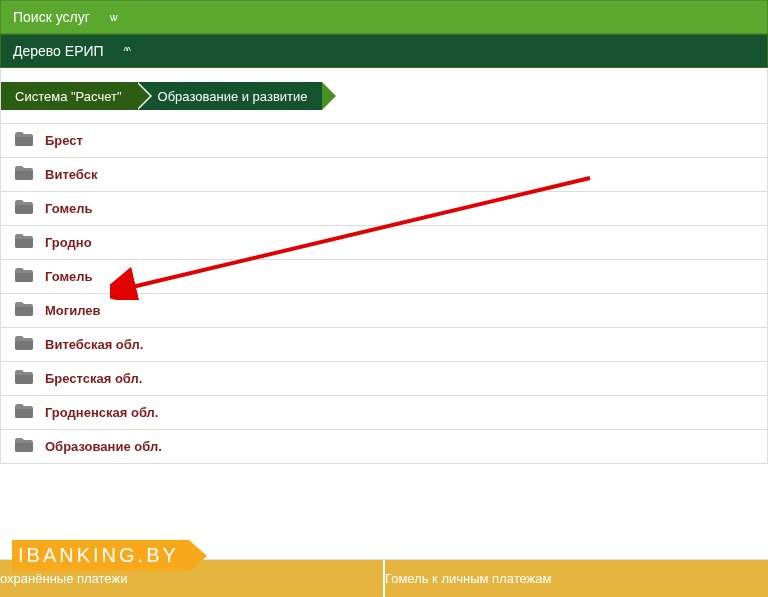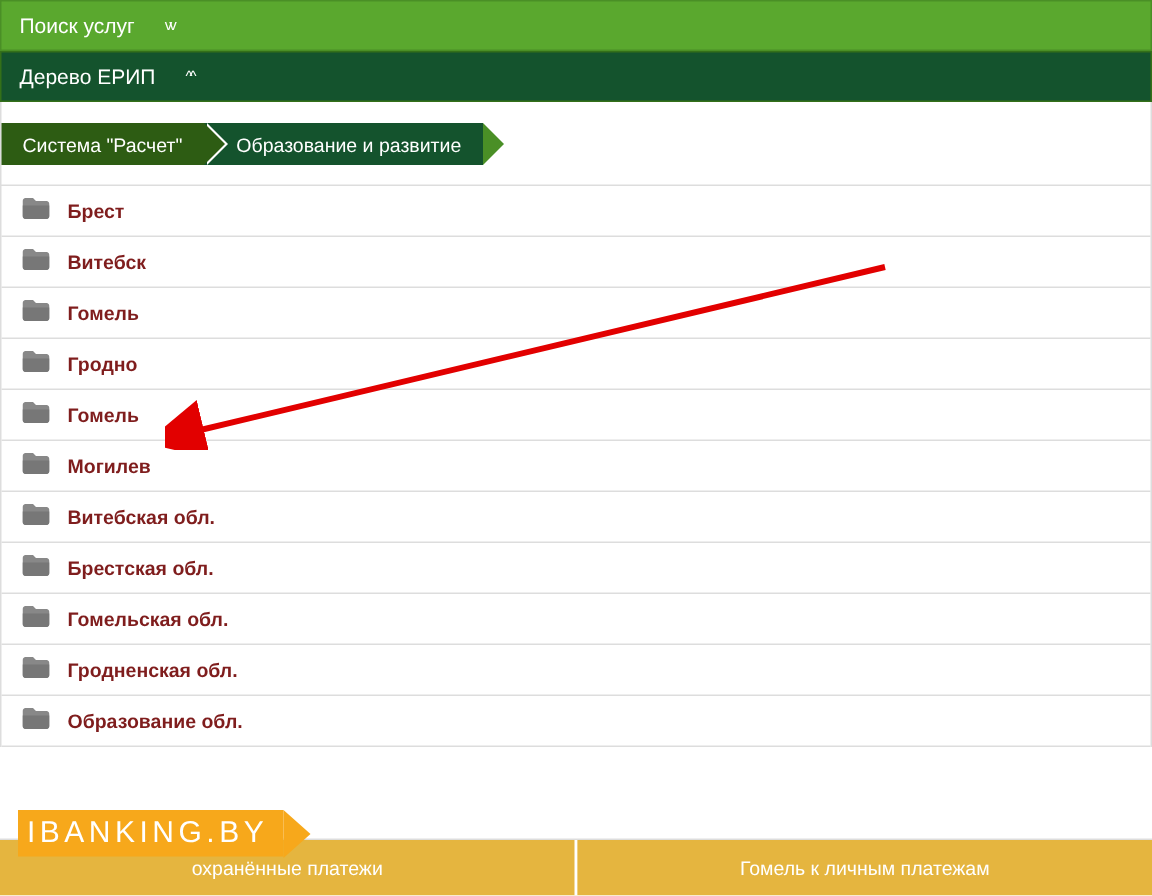--- a/index.html
+++ b/index.html
@@ -22,21 +22,21 @@
 .crumb.yellow { background: #e5b53f; }
 .crumb.yellow::after { border-left: 14px solid #e5b53f; }
 
 .list { border-left: 1px solid #ddd; border-right: 1px solid #ddd; }
 .list-row { display: flex; align-items: center; gap: 12px; padding: 8px 14px; border-bottom: 1px solid #ddd; cursor: pointer; }
 .list-row span { font-weight: bold; color: #7f1d1d; font-size: 13px; }
 
 .folder-svg { width: 18px; height: 14px; flex-shrink: 0; }
 
 .footer { position: absolute; bottom: 0; left: 0; right: 0; display: flex; height: 38px; border-top: 1px solid #ddd; }
-.footer-btn { flex: 1; background: #e5b53f; color: #fff; display: flex; align-items: center; justify-content: center; font-size: 13px; border-right: 2px solid #fff; }
+.footer-btn { flex: 1; background: #e5b53f; color: #fff; display: flex; align-items: center; justify-content: flex-start; font-size: 13px; border-right: 2px solid #fff; }
 .footer-btn:last-child { border-right: none; }
 
 .watermark { position: absolute; left: 12px; bottom: 26px; z-index: 10; }
 .watermark-bg { background: #f7a81b; color: #fff; font-size: 20px; letter-spacing: 3px; padding: 4px 10px 4px 6px; font-family: "Arial Narrow", Arial, sans-serif; font-weight: 300; position: relative; }
 .watermark-bg::after { content:""; position:absolute; right:-18px; top:0; border-top:16px solid transparent; border-bottom:16px solid transparent; border-left:18px solid #f7a81b; height:0; width:0; }
 
 .red-arrow { position: absolute; z-index: 5; pointer-events: none; }
 </style>
 </head>
 <body>
@@ -115,27 +115,20 @@
           <path d="M0 2 C0 1 1 0 2 0 L7 0 L9 2 L16 2 C17 2 18 3 18 4 L18 12 C18 13 17 14 16 14 L2 14 C1 14 0 13 0 12 Z" fill="#888"></path>
           <path d="M0 5 L18 5 L18 12 C18 13 17 14 16 14 L2 14 C1 14 0 13 0 12 Z" fill="#777"></path>
         </svg></span>
       <span>Брестская обл.</span>
     </div>
     <div class="list-row">
       <span><svg class="folder-svg" viewBox="0 0 18 14">
           <path d="M0 2 C0 1 1 0 2 0 L7 0 L9 2 L16 2 C17 2 18 3 18 4 L18 12 C18 13 17 14 16 14 L2 14 C1 14 0 13 0 12 Z" fill="#888"></path>
           <path d="M0 5 L18 5 L18 12 C18 13 17 14 16 14 L2 14 C1 14 0 13 0 12 Z" fill="#777"></path>
         </svg></span>
-      <span>Гомельская обл.</span>
-    </div>
-    <div class="list-row">
-      <span><svg class="folder-svg" viewBox="0 0 18 14">
-          <path d="M0 2 C0 1 1 0 2 0 L7 0 L9 2 L16 2 C17 2 18 3 18 4 L18 12 C18 13 17 14 16 14 L2 14 C1 14 0 13 0 12 Z" fill="#888"></path>
-          <path d="M0 5 L18 5 L18 12 C18 13 17 14 16 14 L2 14 C1 14 0 13 0 12 Z" fill="#777"></path>
-        </svg></span>
       <span>Гродненская обл.</span>
     </div>
     <div class="list-row">
       <span><svg class="folder-svg" viewBox="0 0 18 14">
           <path d="M0 2 C0 1 1 0 2 0 L7 0 L9 2 L16 2 C17 2 18 3 18 4 L18 12 C18 13 17 14 16 14 L2 14 C1 14 0 13 0 12 Z" fill="#888"></path>
           <path d="M0 5 L18 5 L18 12 C18 13 17 14 16 14 L2 14 C1 14 0 13 0 12 Z" fill="#777"></path>
         </svg></span>
       <span>Образование обл.</span>
     </div>
   </div>

